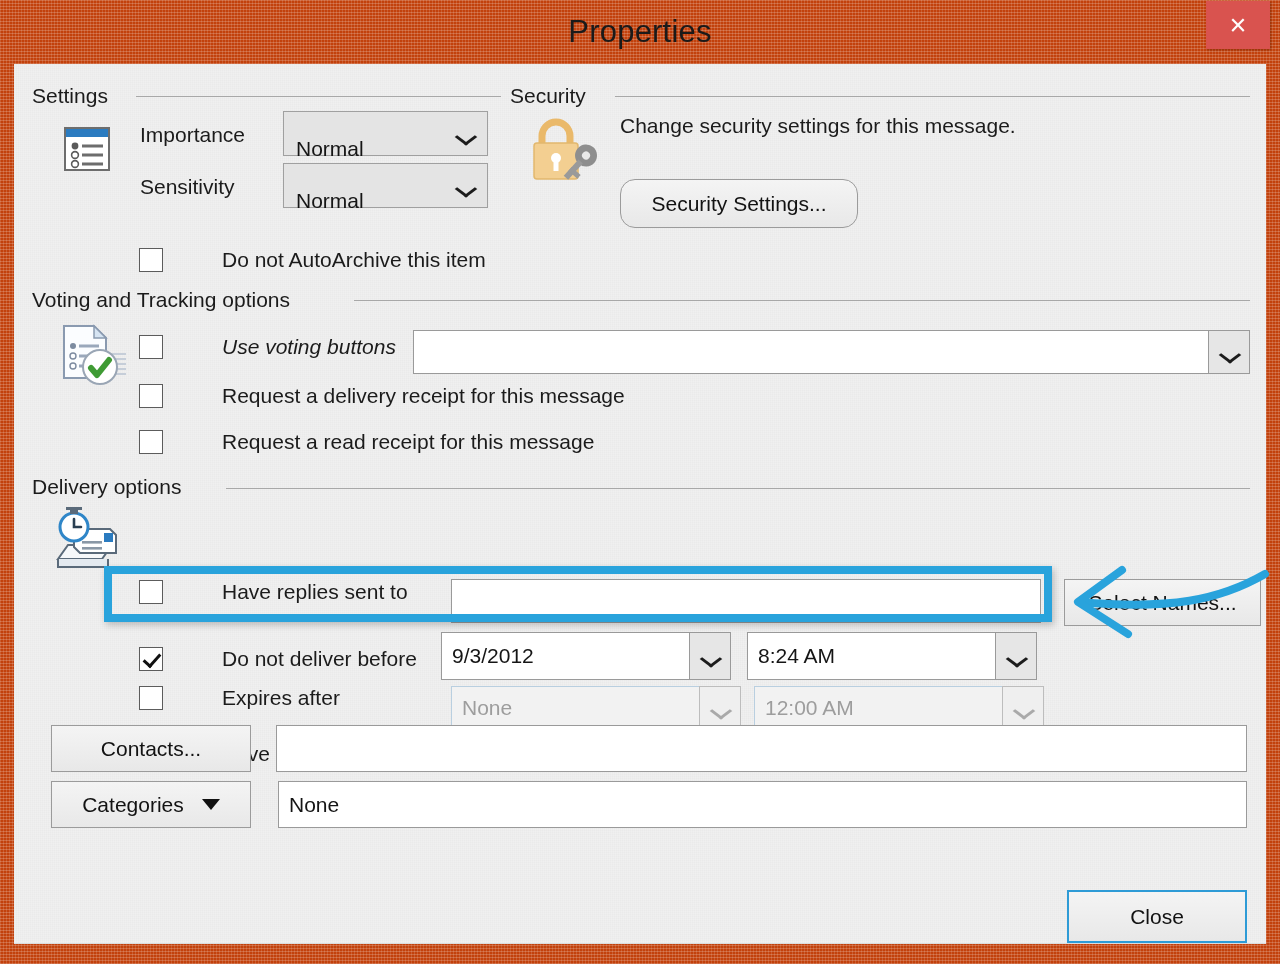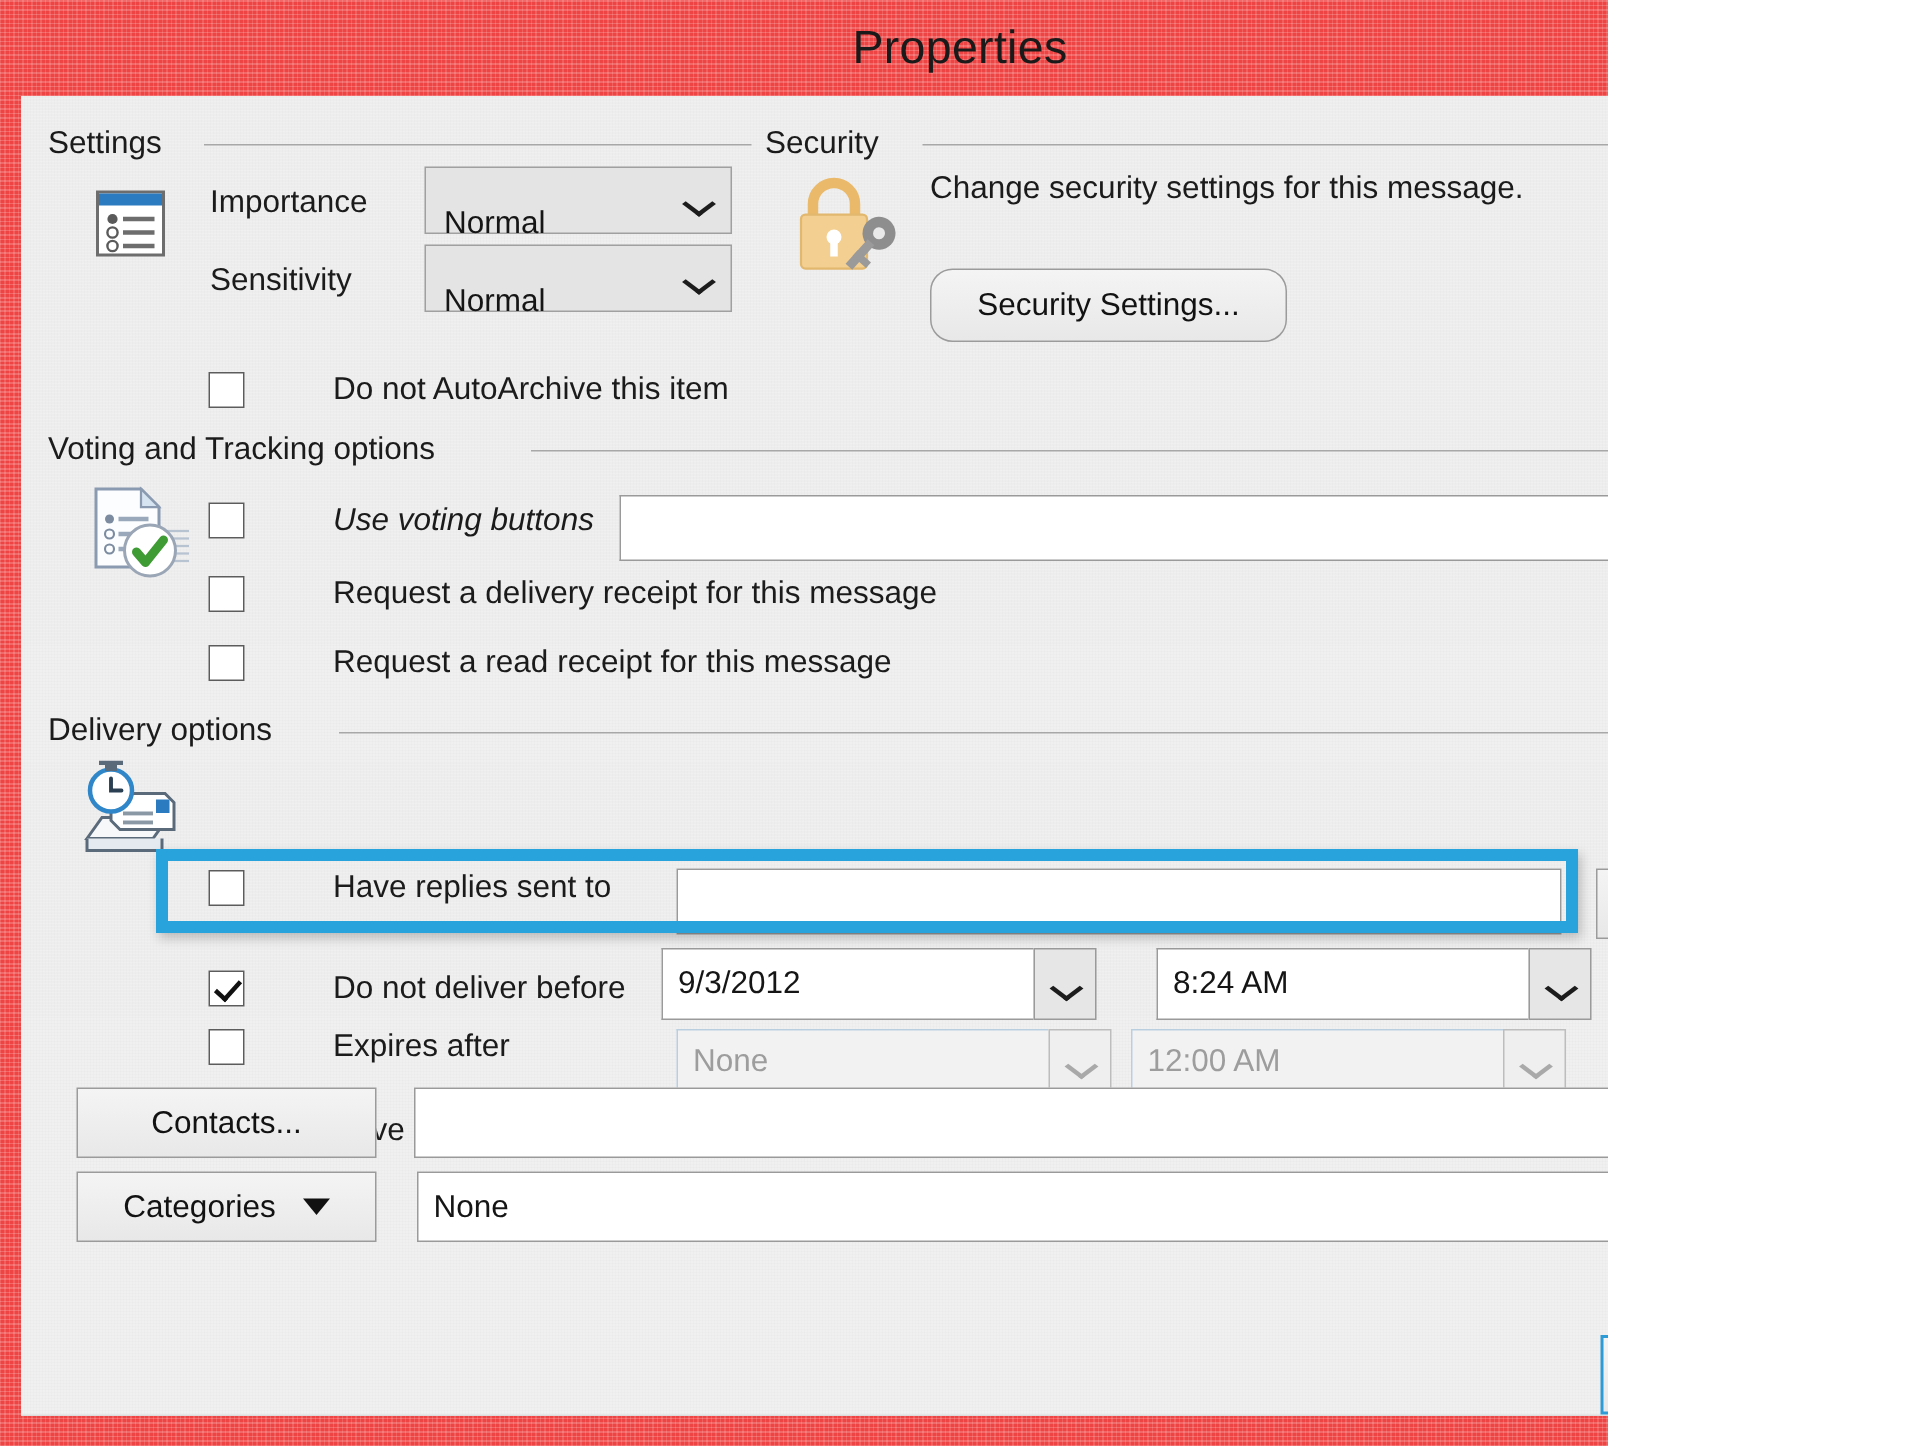--- a/index.html
+++ b/index.html
@@ -7,24 +7,24 @@
     padding: 0;
     background: #ffffff;
   }
   body {
     font-family: "Liberation Sans", sans-serif;
   }
 
   
   #window {
     position: relative;
-    width: 1072px;
+    width: 1280px;
     height: 964px;
     box-sizing: border-box;
-    background: #ef4444;
+    background: #c2410c;
     overflow: hidden;
   }
 
   
   #window::before {
     content: "";
     position: absolute;
     inset: 0;
     background-image:
       repeating-linear-gradient(0deg, rgba(255,255,255,0.20) 0 1px, rgba(0,0,0,0) 1px 3px),
@@ -442,21 +442,21 @@
     <div class="cbrow" style="left:125px; top:571px;margin-top:12px;">
       <span class="cbox checked"></span>
       <span class="cblabel">Do not deliver before</span>
     </div>
     <div class="combo-split" style="left:427px; top:568px; width:290px; height:48px;">
       <span class="cs-text">9/3/2012</span>
       <span class="cs-btn">
           <i class="chev"></i>
         </span>
     </div>
-    <div class="combo-split" style="left:733px; top:568px; width:290px; height:48px;margin-left:24px;">
+    <div class="combo-split" style="left:733px; top:568px; width:290px; height:48px;">
       <span class="cs-text">8:24 AM</span>
       <span class="cs-btn">
           <i class="chev"></i>
         </span>
     </div>
 
     <div class="cbrow" style="left:125px; top:622px;">
       <span class="cbox"></span>
       <span class="cblabel">Expires after</span>
     </div>

